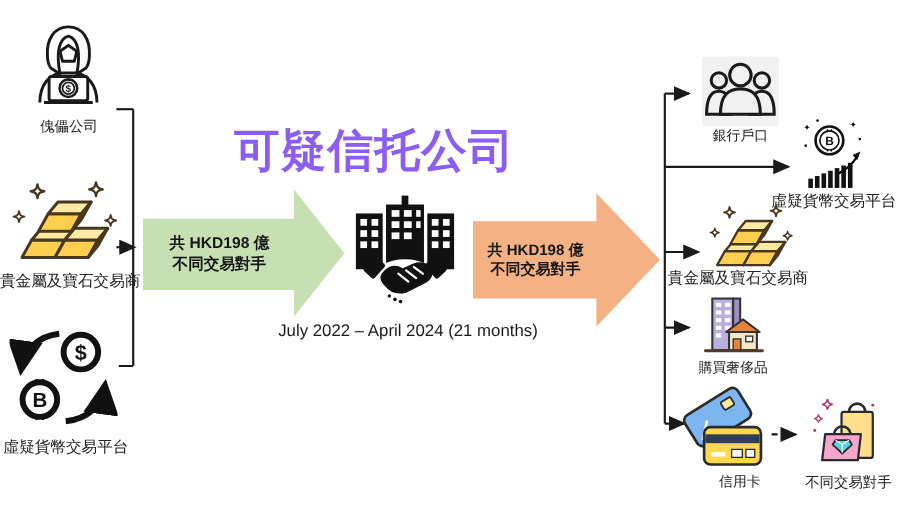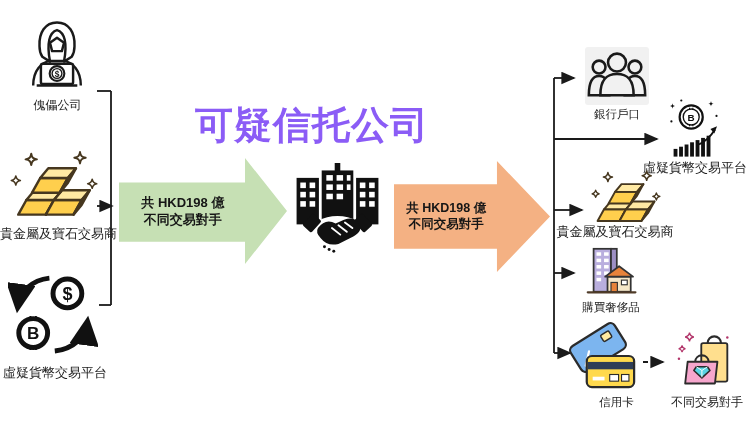--- a/index.html
+++ b/index.html
@@ -177,20 +177,21 @@
     </svg>
   </div>
 
   <div class="arrow-block" id="outflow-arrow">
     <div class="arrow-text">
       <div>共  HKD198 億</div>
       <div>不同交易對手</div>
     </div>
   </div>
 
+  <div id="timeline">July 2022 – April 2024 (21 months)</div>
 
   <div class="abs people-bg" style="left:585px;top:47px;width:64px;height:58px">
     <svg viewBox="0 0 100 88" width="64" height="58">
       <g stroke="#1a1a1a" stroke-width="4" fill="#f1f1f1">
         <circle cx="22" cy="30" r="10"></circle>
         <path d="M6,74 C6,52 12,44 22,44 C32,44 38,52 38,74 Z"></path>
         <circle cx="78" cy="30" r="10"></circle>
         <path d="M62,74 C62,52 68,44 78,44 C88,44 94,52 94,74 Z"></path>
         <circle cx="50" cy="23" r="14"></circle>
         <path d="M24,74 C24,49 34,41 50,41 C66,41 76,49 76,74 Z"></path>

